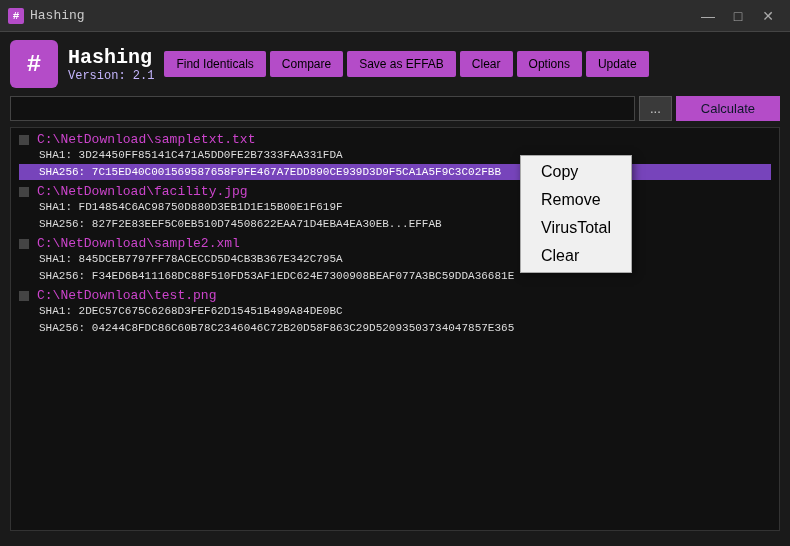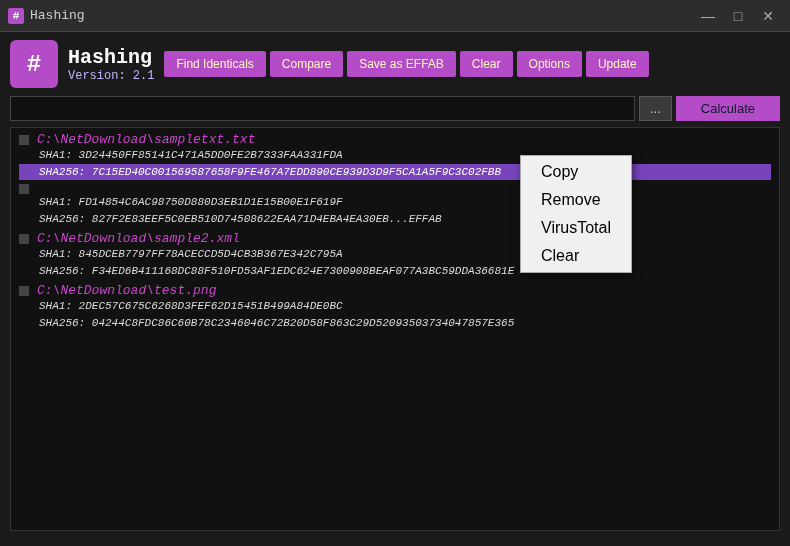--- a/index.html
+++ b/index.html
@@ -96,21 +96,21 @@
       color: #c4b5fd;
     }
     .toolbar {
       display: flex;
       gap: 4px;
       flex: 1;
     }
     .toolbar-btn {
       background: #b44cc8;
       border: none;
-      color: #fef9c3;
+      color: #000000;
       font-size: 12px;
       padding: 6px 12px;
       cursor: pointer;
       border-radius: 2px;
       font-family: 'Segoe UI', sans-serif;
     }
 
     
     .search-row {
       display: flex;
@@ -148,21 +148,20 @@
       background: #111;
       margin: 0 10px 10px 10px;
       border: 1px solid #333;
       height: calc(546px - 32px - 100px - 10px);
       overflow-y: auto;
       padding: 4px 8px;
     }
 
     .file-entry {
       margin-bottom: 4px;
-      font-style: italic;
     }
     .file-path {
       color: #cc44cc;
       font-size: 13px;
       display: flex;
       align-items: center;
       gap: 4px;
     }
     .file-path-square {
       display: inline-block;
@@ -251,20 +250,21 @@
       <div class="file-path">
         <span class="file-path-square"></span>
         <span>C:\NetDownload\sampletxt.txt</span>
       </div>
       <span class="hash-line" style="display: block;">SHA1: 3D24450FF85141C471A5DD0FE2B7333FAA331FDA</span>
       <span class="hash-line selected" style="display: block;">SHA256: 7C15ED40C001569587658F9FE467A7EDD890CE939D3D9F5CA1A5F9C3C02FBB</span>
     </div>
     <div class="file-entry">
       <div class="file-path">
         <span class="file-path-square"></span>
+        <span>C:\NetDownload\facility.jpg</span>
       </div>
       <span class="hash-line" style="display: block;">SHA1: FD14854C6AC98750D880D3EB1D1E15B00E1F619F</span>
       <span class="hash-line" style="display: block;">SHA256: 827F2E83EEF5C0EB510D74508622EAA71D4EBA4EA30EB...EFFAB</span>
     </div>
     <div class="file-entry">
       <div class="file-path">
         <span class="file-path-square"></span>
         <span>C:\NetDownload\sample2.xml</span>
       </div>
       <span class="hash-line" style="display: block;">SHA1: 845DCEB7797FF78ACECCD5D4CB3B367E342C795A</span>

